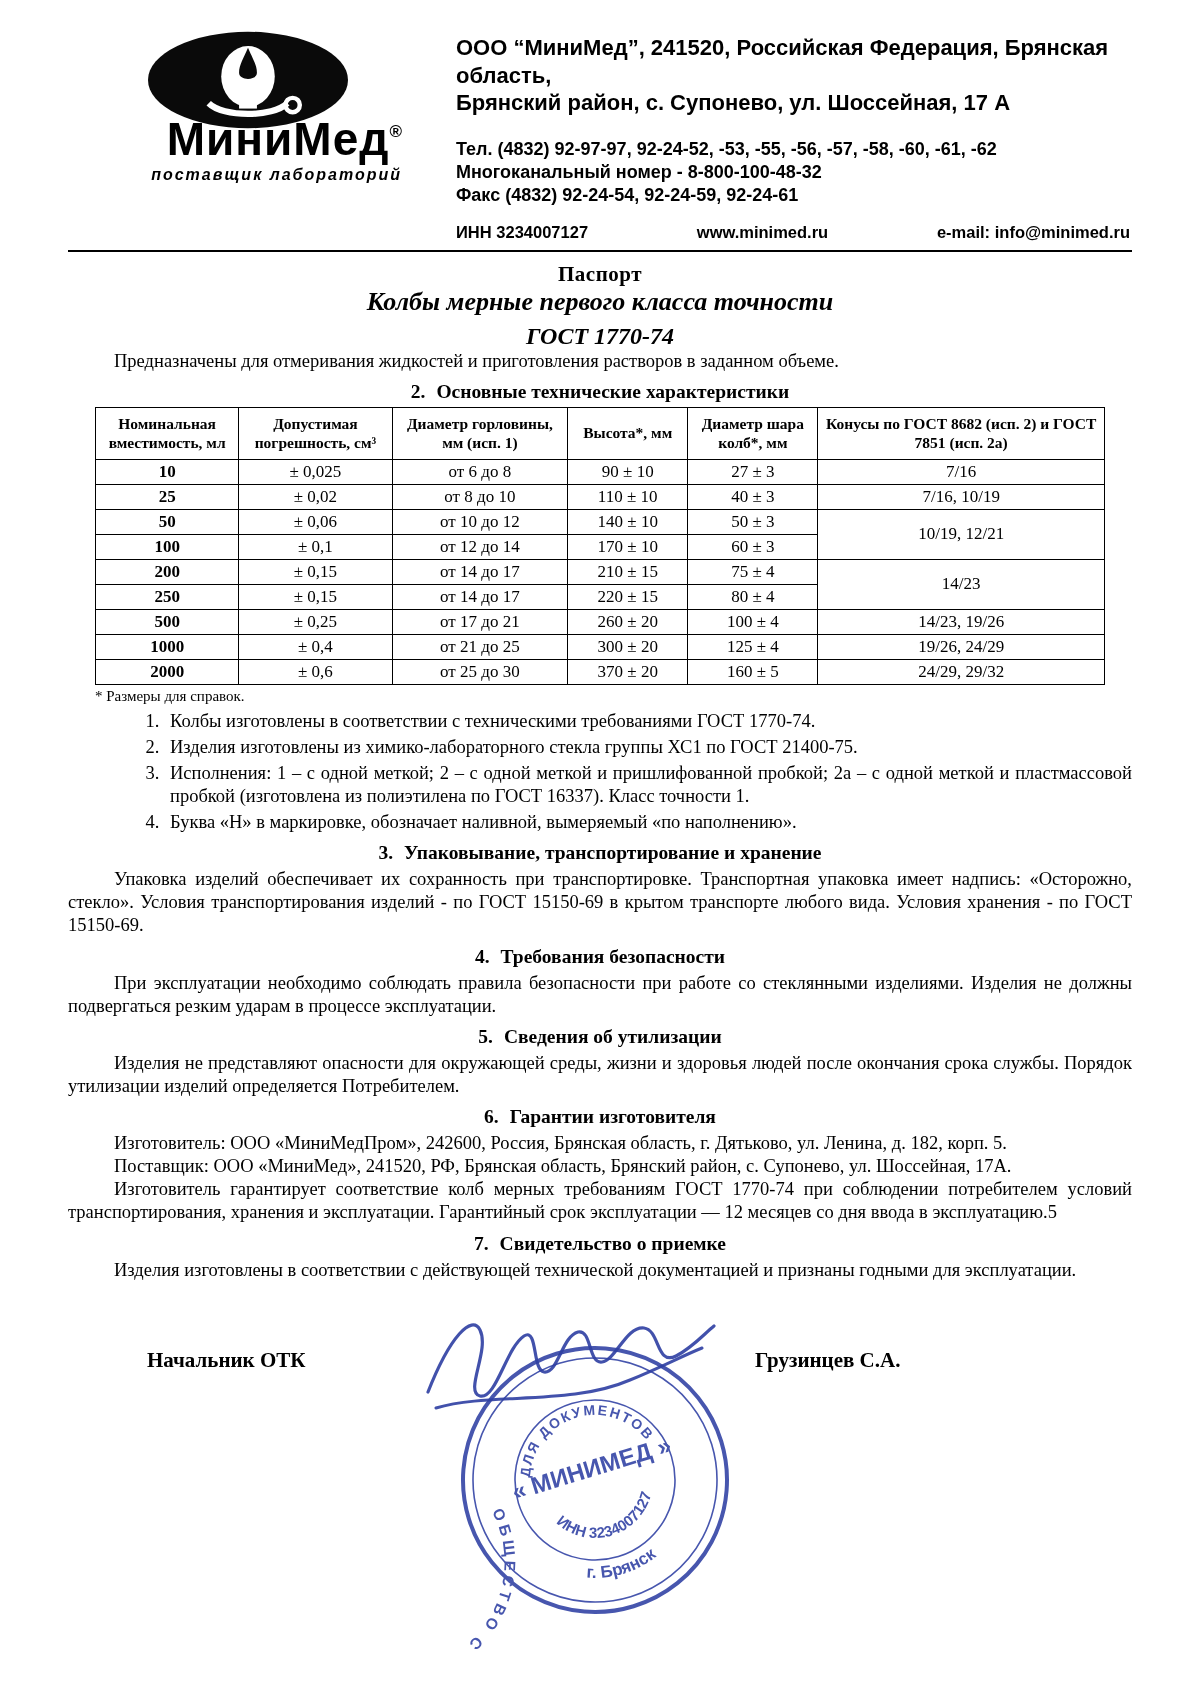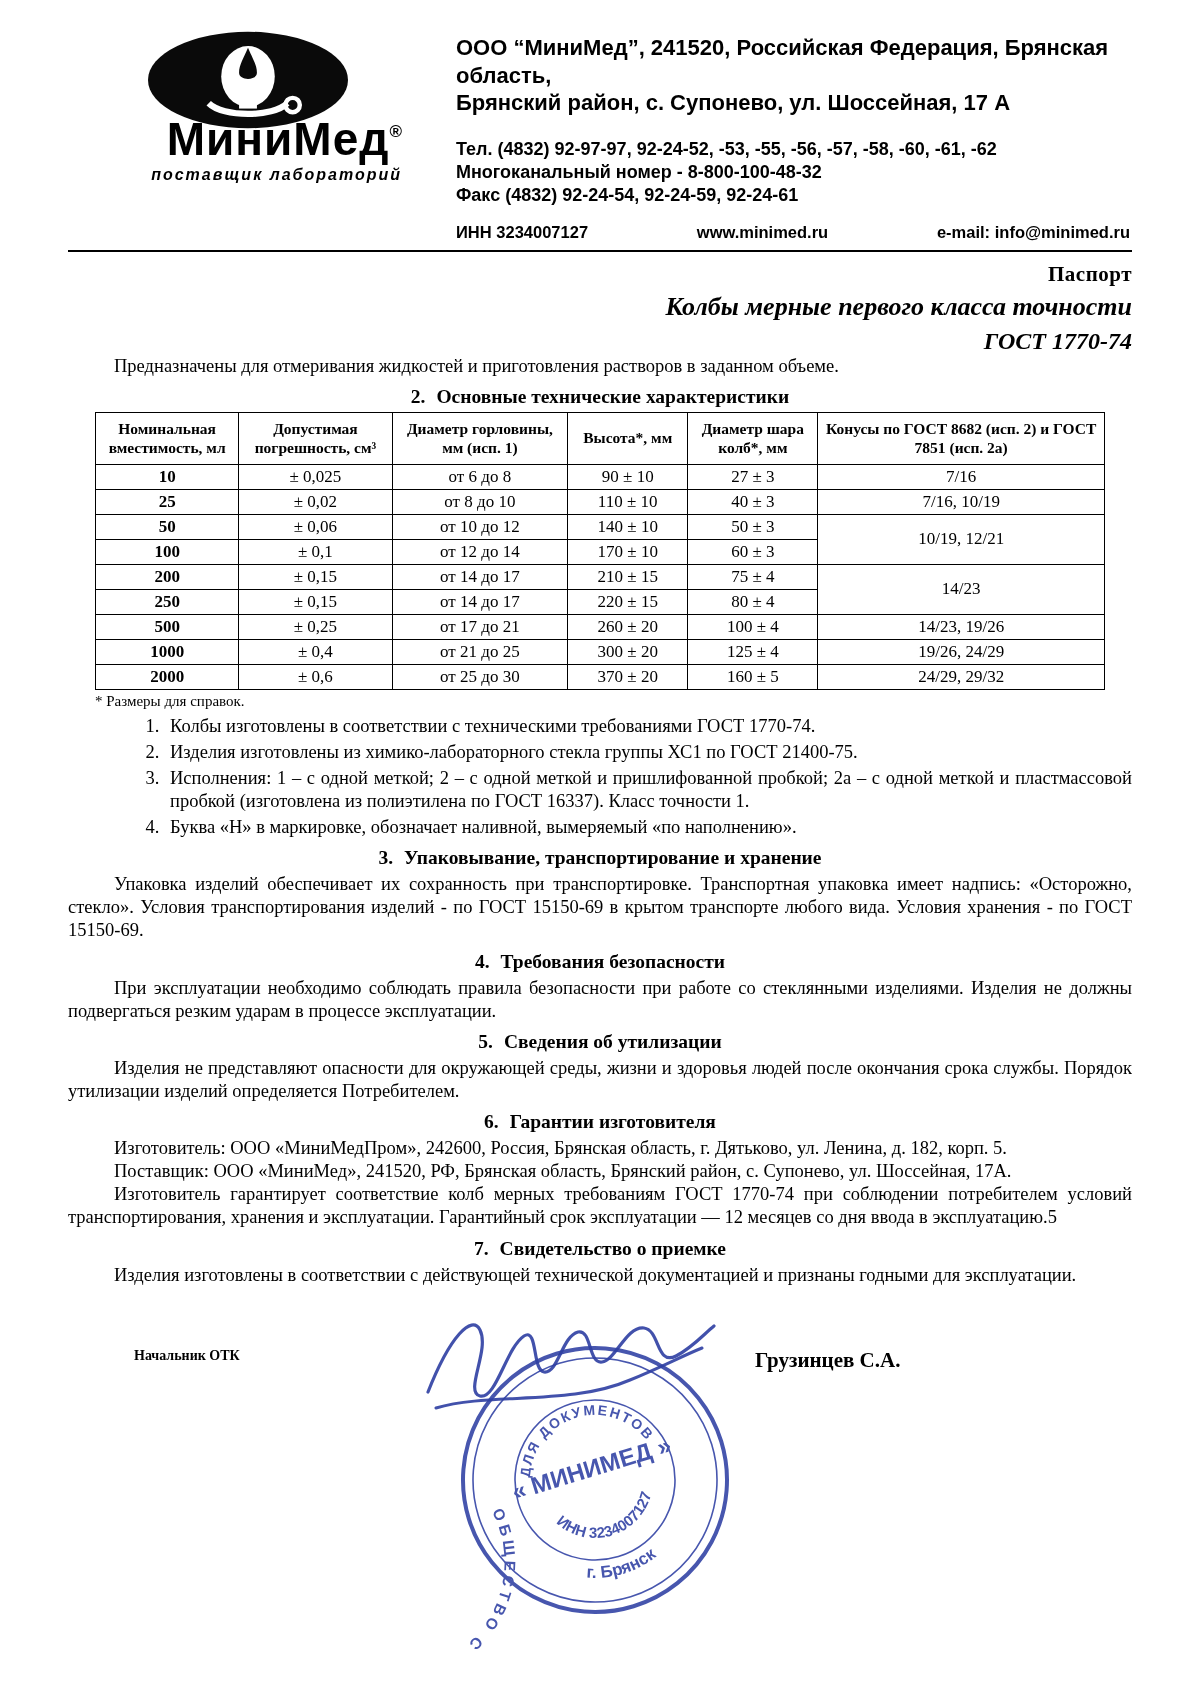--- a/index.html
+++ b/index.html
@@ -16,40 +16,40 @@
   .logo-name { font-family:"Liberation Sans",sans-serif; font-weight:bold; font-size:46px; letter-spacing:1px; }
   .logo-reg { font-family:"Liberation Sans",sans-serif; font-weight:bold; font-size:17px; vertical-align:18px; }
   .logo-sub { font-family:"Liberation Sans",sans-serif; font-weight:bold; font-style:italic; font-size:16px; letter-spacing:2px; margin-top:4px; }
   .contact-block { margin-left:54px; flex:1; font-family:"Liberation Sans",sans-serif; font-weight:bold; padding-top:4px; }
   .addr { font-size:22px; line-height:1.25; }
   .phones { font-size:18px; line-height:1.3; margin-top:21px; }
   .inn-row { display:flex; justify-content:space-between; margin-top:15px; font-size:16.5px; padding-right:2px; }
   .inn-num { font-weight:bold;text-align:center; }
   hr.rule { border:none; border-top:2px solid #000; margin-top:8px; }
   
-  .center { text-align:right; }
+  .center { text-align:center; }
   .doc-type { font-size:21px; font-weight:bold; margin-top:10px; letter-spacing:0.5px; }
-  .product  { font-size:26px; font-weight:bold; font-style:italic; margin-top:5px; }
+  .product  { font-size:26px; font-weight:bold; font-style:italic; }
   .gost     { font-size:24px; font-weight:bold; font-style:italic; margin-top:6px; }
   .sec-head { text-align:center; font-weight:bold; font-size:19.5px; margin:8px 0 4px; }
   .sec-head .num { margin-right:11px; }
   .para   { font-size:18.5px; line-height:1.25; text-align:justify; text-indent:46px; }
   .para-s { font-size:18.5px; line-height:1.25; text-indent:46px; }
   
   table.specs { border-collapse:collapse; width:calc(100% - 54px); margin:4px 27px 0; }
   .specs th, .specs td { border:1px solid #000; text-align:center; vertical-align:middle; }
   .specs th { font-size:15.5px; font-weight:bold; padding:6px 4px; line-height:1.25; }
   .specs td { font-size:17px; height:25px; padding:0 4px; }
   .specs td.col0 { font-weight:bold; }
   .footnote { font-size:15px; margin:3px 0 0 27px; }
   
   ol.notes { margin:5px 0 0 0; padding-left:96px; }
   ol.notes li { font-size:18.5px; line-height:1.25; margin-bottom:3px; padding-left:6px; text-align:justify; }
   
-  .sig-left  { position:absolute; left:134px; top:1348px; font-size:14px; font-weight:bold; }
+  .sig-left  { position:absolute; left:147px; top:1348px; font-size:21px; font-weight:bold; }
   .sig-right { position:absolute; left:755px; top:1348px; font-size:21px; font-weight:bold; }
   .stamp-wrap { position:absolute; left:425px; top:1310px; width:340px; height:340px; }
   .stamp-svg { opacity:0.88; }
   .st-ring { fill:none; stroke:#2e3fa3; }
   .st-text { fill:#2e3fa3; font-family:"Liberation Sans",sans-serif; font-weight:bold; }
   .sig-scribble { position:absolute; left:-5px; top:-14px; opacity:0.9; }
 </style>
 </head>
 <body>
 

